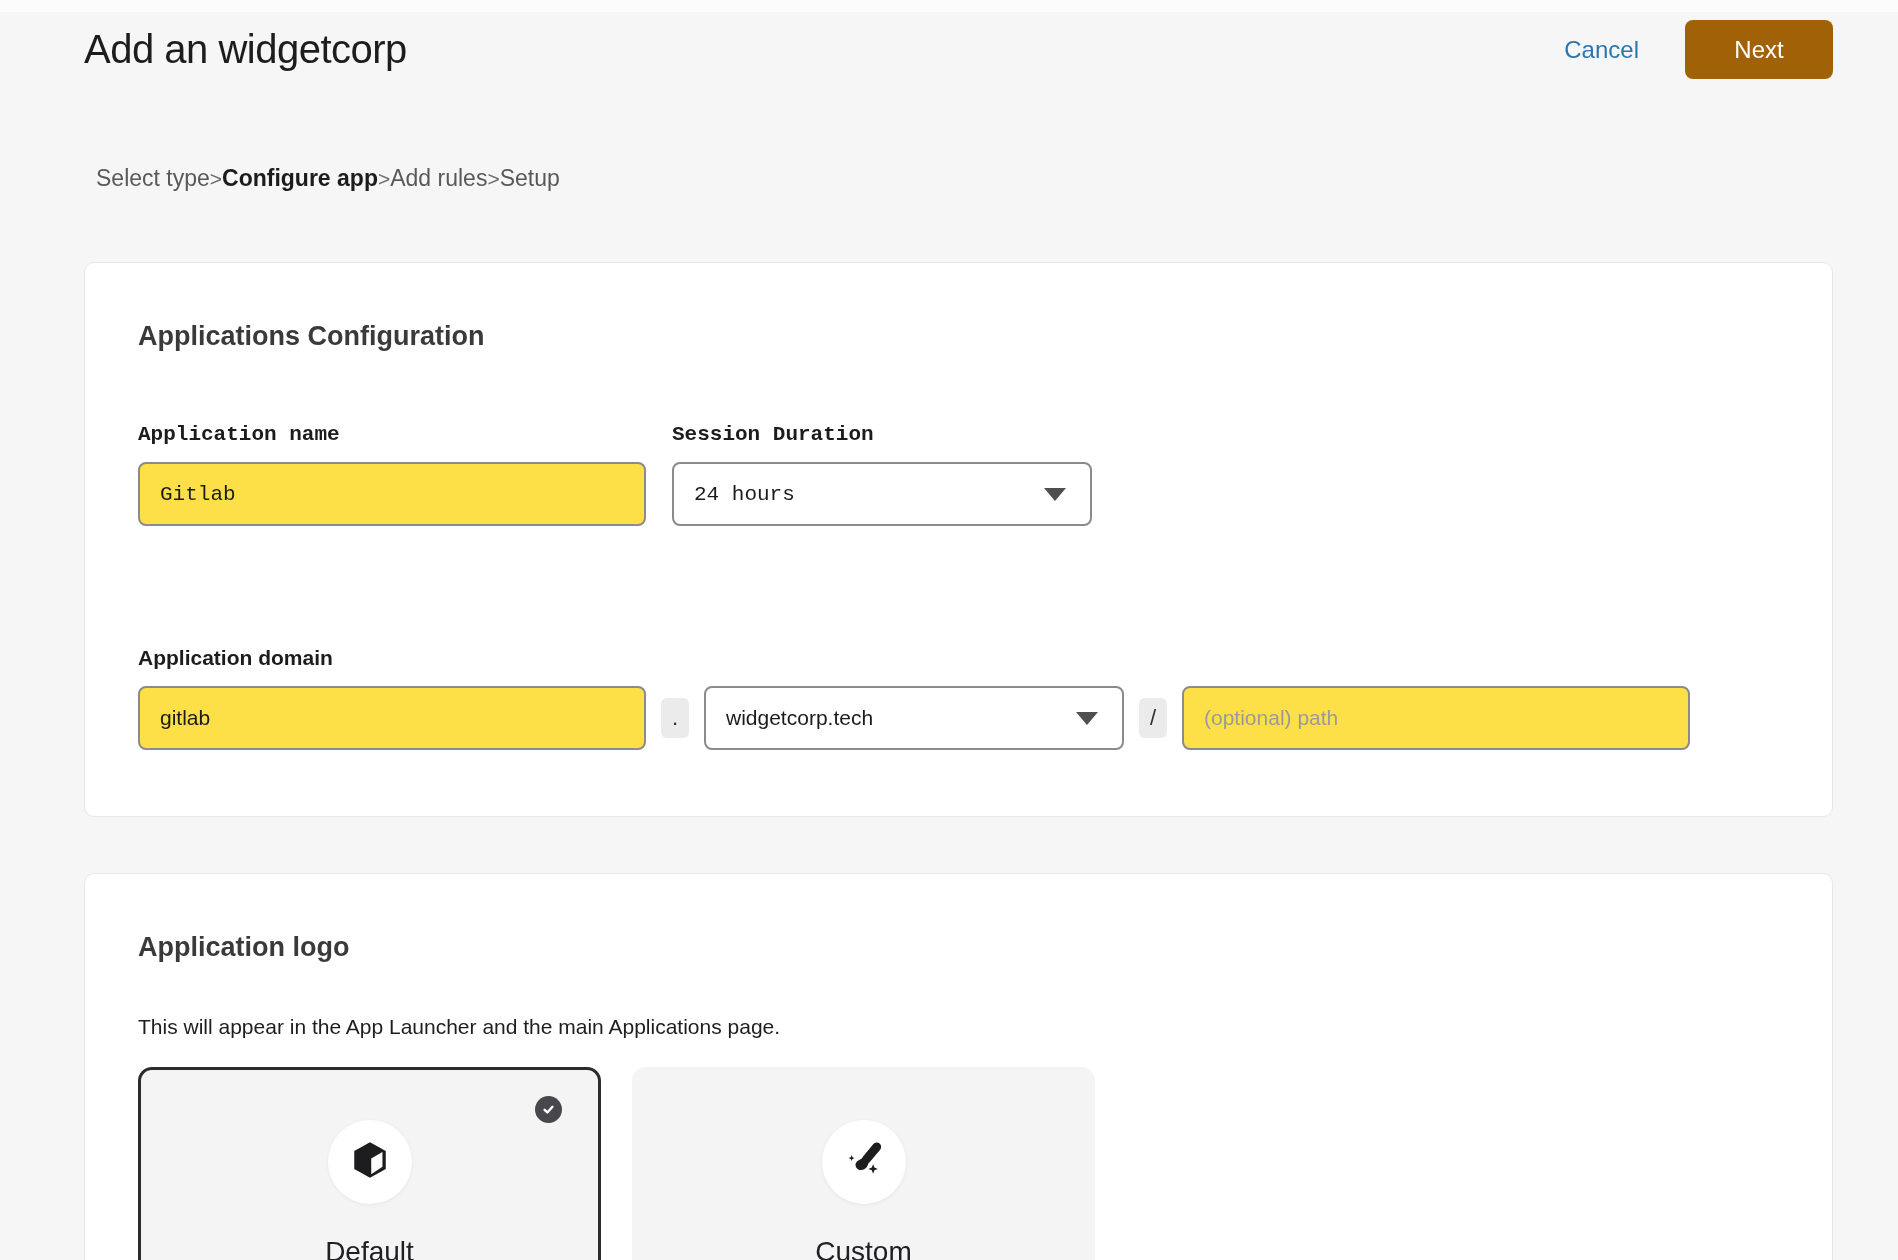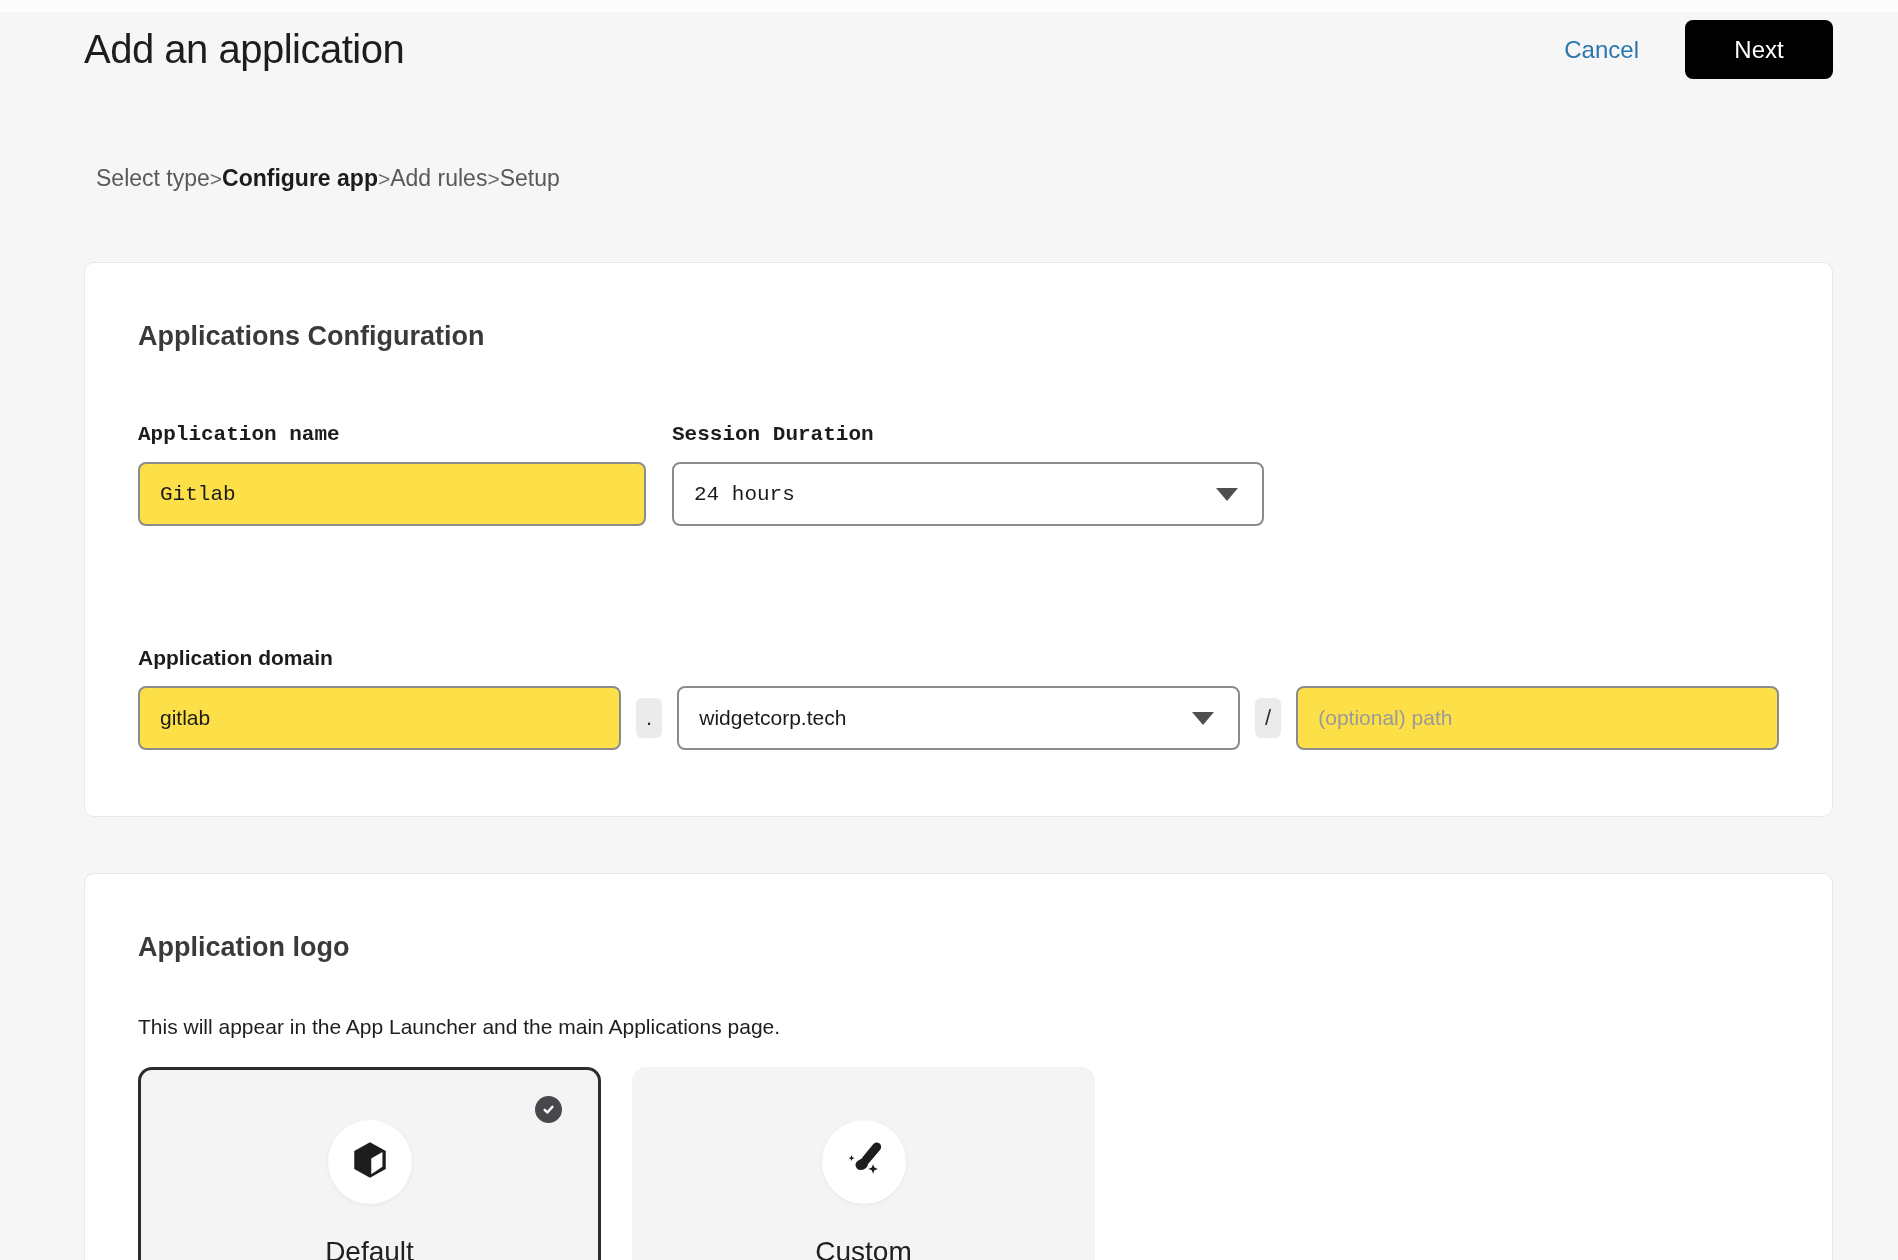--- a/index.html
+++ b/index.html
@@ -13,21 +13,21 @@
 
   
   .page-header {
     margin: 8px 65px 0 84px;
     display: flex; justify-content: space-between; align-items: center;
   }
   .page-title { font-size: 40px; font-weight: 400; color: #1d1d1e; letter-spacing: -0.5px; }
   .header-actions { display: flex; align-items: center; gap: 46px; }
   .cancel-link { font-size: 24px; color: #2a76ae; cursor: pointer; background: none; border: none; font-family: inherit; }
   .next-btn {
-    width: 148px; height: 59px; background: #000000; border: none; border-radius: 8px;
+    width: 148px; height: 59px; background: #a16207; border: none; border-radius: 8px;
     color: #ffffff; font-size: 24px; font-family: inherit; cursor: pointer;
   }
 
   
   .breadcrumb {
     margin: 86px 0 0 96px;
     display: flex; align-items: center; 
     font-size: 23px; color: #595959;
   }
   .crumb { cursor: pointer; }
@@ -55,21 +55,21 @@
   }
   .domain-label { margin-top: 120px; }
   .text-input {
     width: 100%; height: 64px;
     border: 2px solid #8b8b8b; border-radius: 8px; background: #fde047;
     font-family: inherit; font-size: 21px; color: #1b1b1b;
     padding: 0 20px; outline: none;
   }
   .text-input::placeholder { color: #9a9a9a; }
   .select-box {
-    width: 592px; height: 64px;
+    width: 420px; height: 64px;
     border: 2px solid #8b8b8b; border-radius: 8px; background: #ffffff;
     display: flex; align-items: center; justify-content: space-between;
     padding: 0 24px 0 20px; font-size: 21px; color: #1b1b1b; cursor: pointer; gap: 21px;
   }
   .arrow-down {
     width: 0; height: 0;
     border-left: 11px solid transparent; border-right: 11px solid transparent;
     border-top: 13px solid #4f4f4f;
   }
   .domain-row { display: flex; align-items: center; gap: 15px; }
@@ -99,21 +99,21 @@
     width: 27px; height: 27px; border-radius: 50%; background: #48484c;
     display: flex; align-items: center; justify-content: center;
   }
 </style>
 </head>
 <body>
 
 <div class="top-strip"></div>
 
 <header class="page-header">
-  <h1 class="page-title">Add an application</h1>
+  <h1 class="page-title">Add an widgetcorp</h1>
   <div class="header-actions">
     <button class="cancel-link">Cancel</button>
     <button class="next-btn">Next</button>
   </div>
 </header>
 
 <nav class="breadcrumb">
   <span class="crumb">Select type</span>
   <span class="crumb-sep">&gt;</span>
   <span class="crumb active">Configure app</span>

